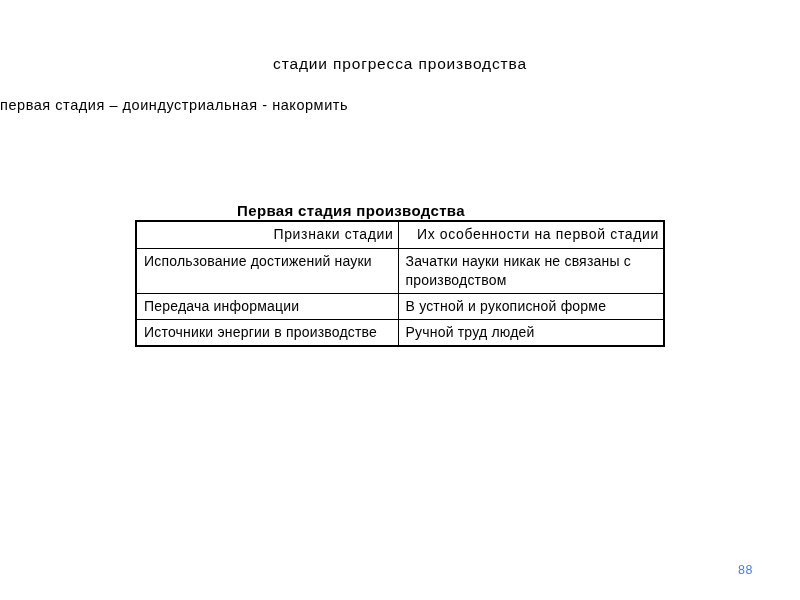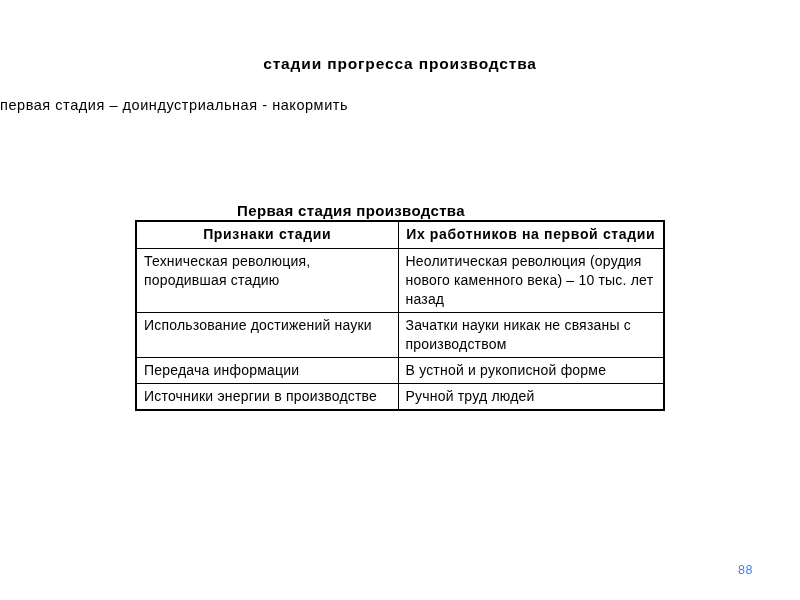--- a/index.html
+++ b/index.html
@@ -24,21 +24,21 @@
   }
 
   
   .slide-title {
     position: absolute;
     left: 0;
     right: 0;
     top: 44px;
     text-align: center;
     font-size: 15.5px;
-    font-weight: bold;
+    font-weight: normal;
     letter-spacing: 0.85px;
     line-height: 20px;
     white-space: nowrap;
   }
 
   .slide-subtitle {
     position: absolute;
     left: 0;
     right: 0;
     top: 83px;
@@ -81,22 +81,22 @@
     padding: 3px 6px 3px 7px;
     font-size: 14px;
     line-height: 19px;
     letter-spacing: 0.2px;
     vertical-align: top;
     text-align: left;
     font-weight: normal;
   }
 
   table.data-table th {
-    font-weight: bold;
-    text-align: center;
+    font-weight: normal;
+    text-align: right;
     letter-spacing: 0.65px;
     padding: 3px 4px 4px 4px;
   }
 
   col.col-feature { width: 262px; }
   col.col-detail  { width: 266px; }
 
   td.cell-middle {
     vertical-align: middle;
   }
@@ -126,28 +126,24 @@
     <div class="table-caption">Первая стадия производства</div>
 
     <table class="data-table">
       <colgroup>
         <col class="col-feature">
         <col class="col-detail">
       </colgroup>
       <thead>
         <tr>
           <th>Признаки стадии</th>
-          <th>Их работников на первой стадии</th>
+          <th>Их особенности на первой стадии</th>
         </tr>
       </thead>
       <tbody>
-        <tr>
-          <td>Техническая революция, породившая стадию</td>
-          <td>Неолитическая революция (орудия нового каменного века) – 10 тыс. лет назад</td>
-        </tr>
         <tr>
           <td>Использование достижений науки</td>
           <td>Зачатки науки никак не связаны с производством</td>
         </tr>
         <tr>
           <td>Передача информации</td>
           <td>В устной и рукописной форме</td>
         </tr>
         <tr>
           <td>Источники энергии в производстве</td>

